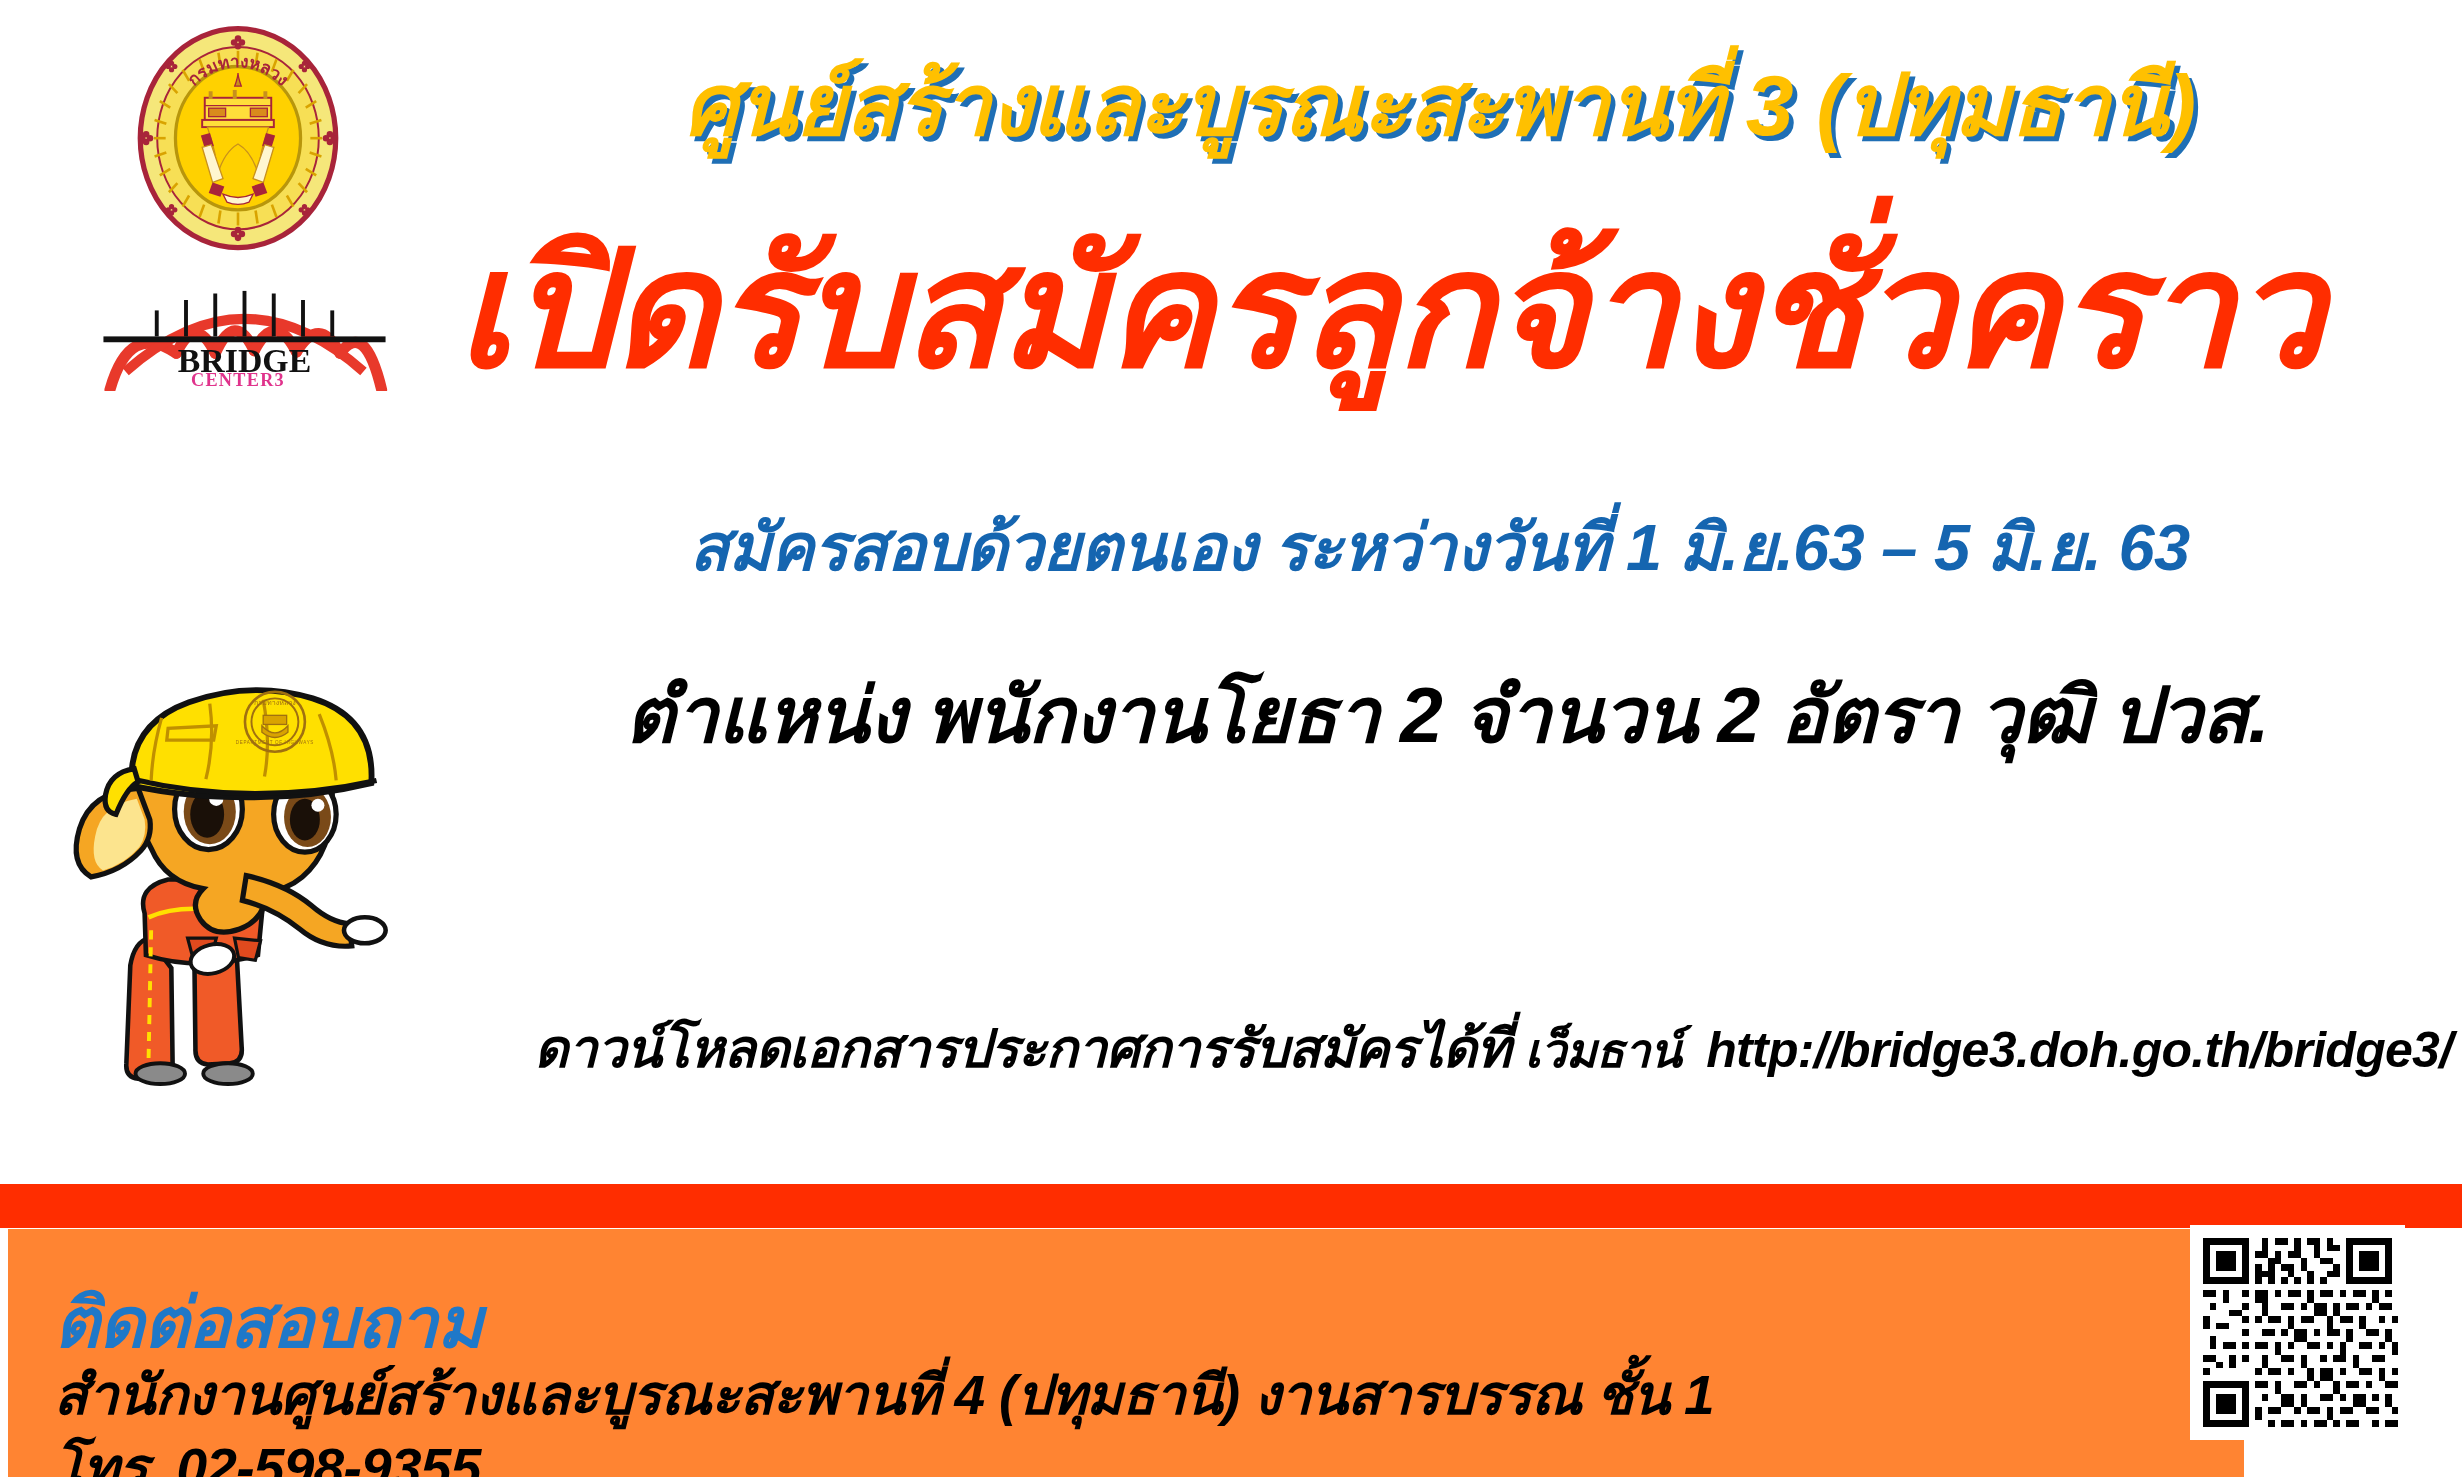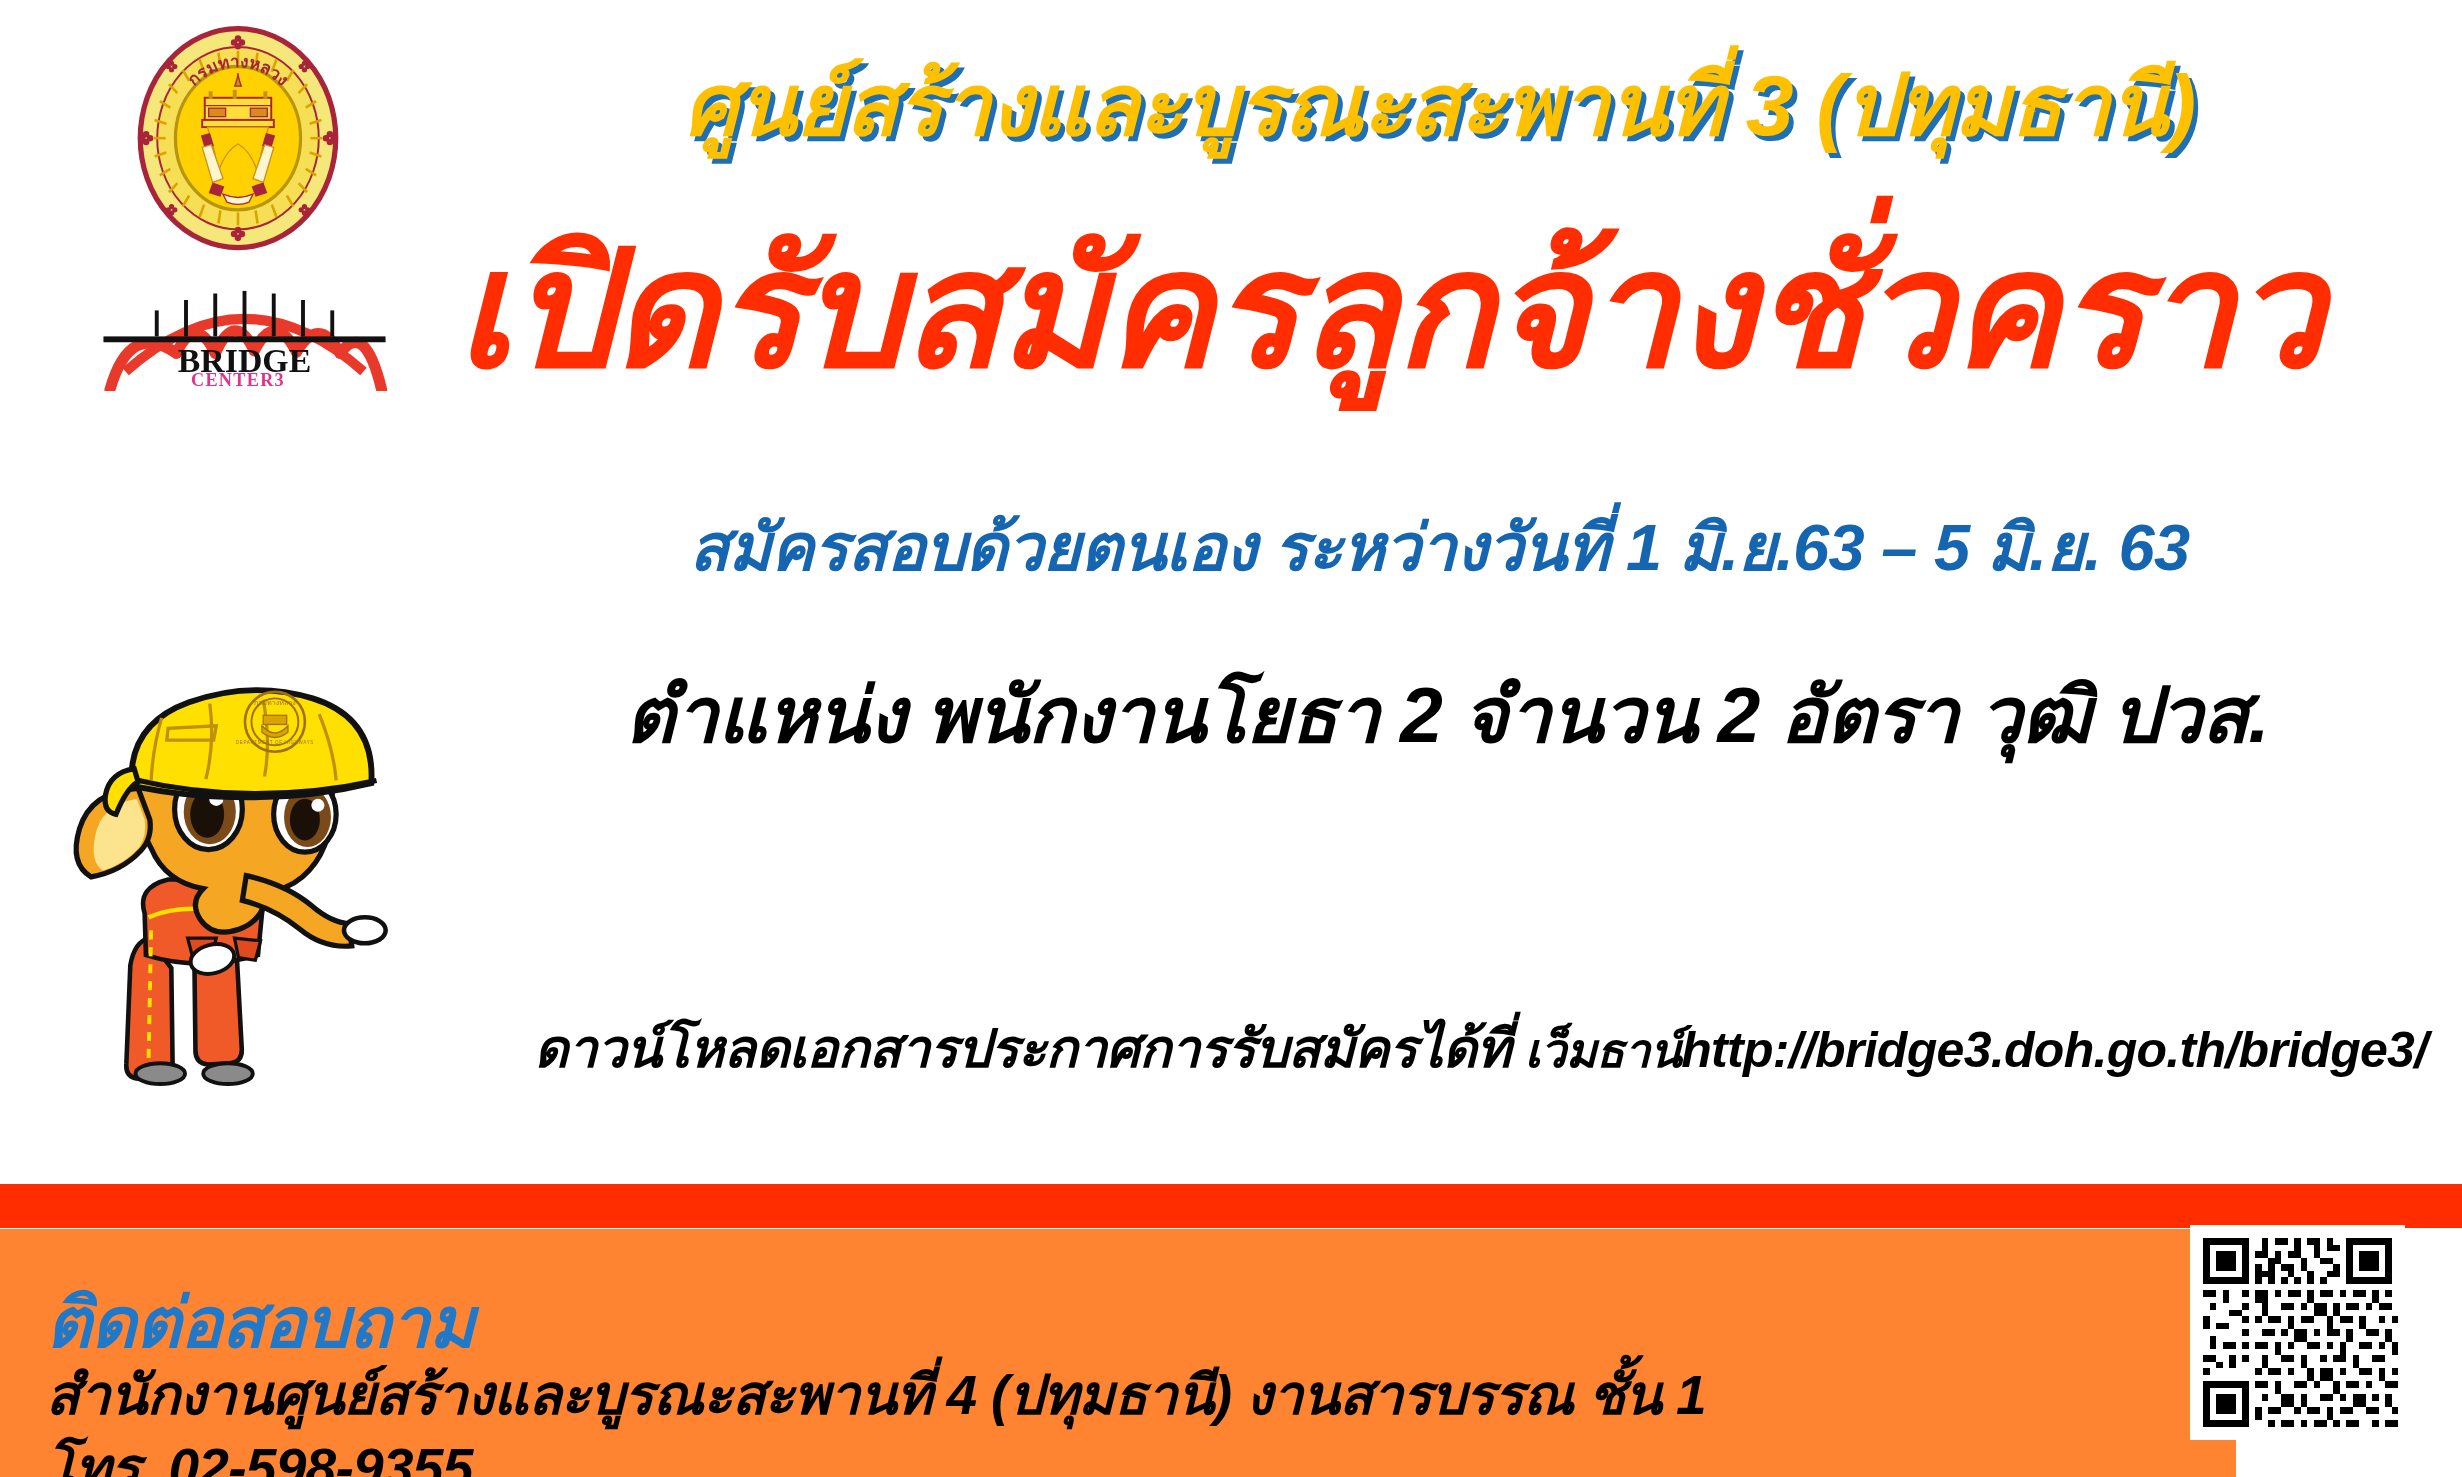--- a/index.html
+++ b/index.html
@@ -132,35 +132,36 @@
     font-style: italic;
     color: #000000;
     margin-left: 14.3px;
     letter-spacing: -0.7px;
   }
   #website-url {
     font-size: 50px;
     font-weight: bold;
     font-style: italic;
     color: #000000;
+    margin-left: 25px;
     letter-spacing: -0.7px;
   }
 
   
   #red-stripe {
     position: absolute;
     left: 0;
     top: 1184px;
     width: 2462px;
     height: 44px;
     background: #FF2D00;
   }
   #footer {
     position: absolute;
-    left: 0;
+    left: 8px;
     top: 1229px;
     width: 2236px;
     height: 249px;
     background: #FF8432;
   }
   #footer-contact-heading {
     position: absolute;
     left: 46px;
     top: 38px;
     font-size: 70px;

